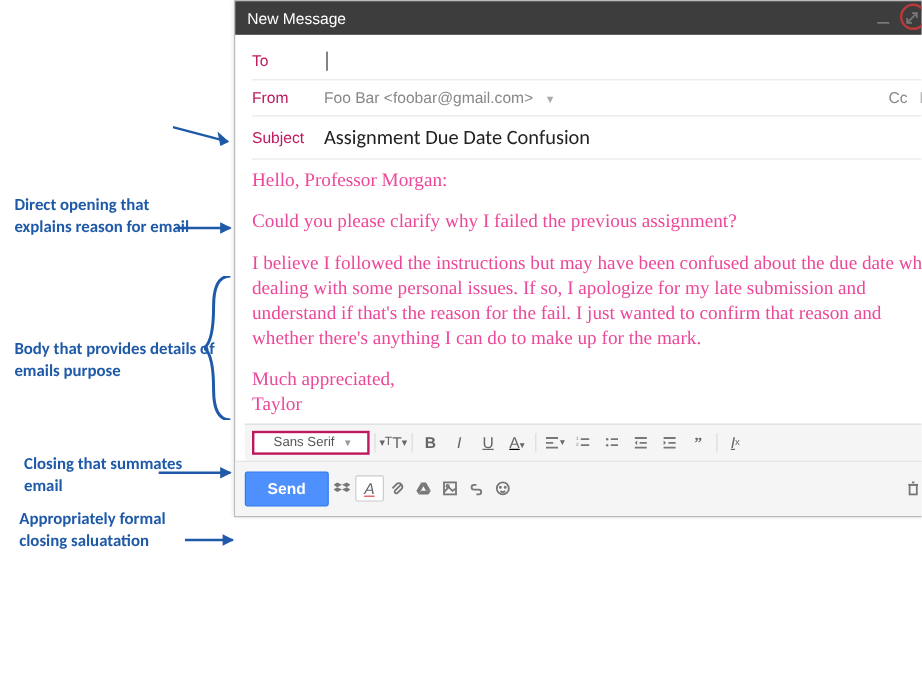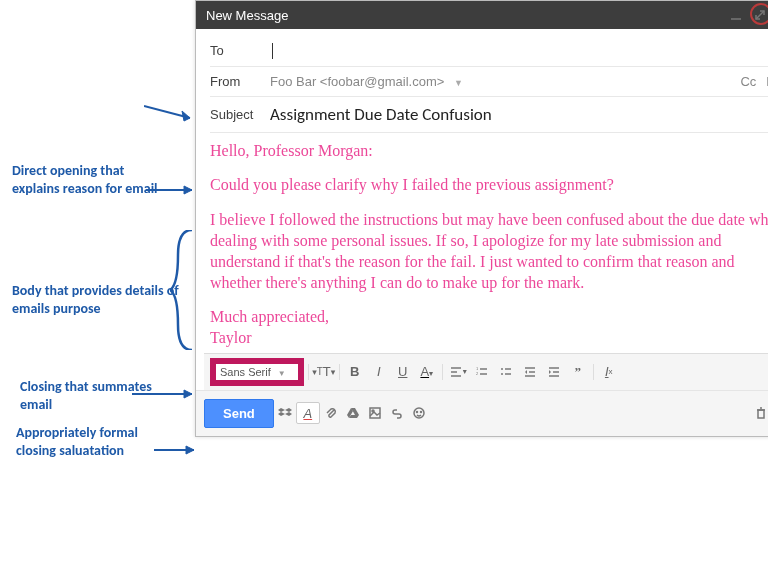--- a/index.html
+++ b/index.html
@@ -75,21 +75,21 @@
     position: absolute;
     width: 22px; height: 22px;
     border: 2px solid #b93a3a;
     border-radius: 50%;
     right: -4px; top: -4px;
     pointer-events: none;
   }
 
   .fields { padding: 6px 14px 0 14px; font-size: 13px; color: #888; }
   .field-row { display: flex; align-items: center; padding: 7px 0; border-bottom: 1px solid #e8e8e8; }
-  .field-label { width: 60px; color: #404040; font-size: 13px; }
+  .field-label { width: 60px; color: #be185d; font-size: 13px; }
   .field-value { flex: 1; color: #888; font-size: 13px; }
   .field-cursor { display:inline-block; height: 16px; border-left: 1px solid #333; margin-left: 2px; vertical-align: middle; }
   .from-row .dropdown-tri { margin-left: 6px; font-size: 9px; color: #aaa; }
   .ccbcc { display: flex; gap: 10px; color: #888; font-size: 13px; }
   .subject-row .subject-text { color: #222; font-family: Calibri, Arial, sans-serif; font-size: 17px; }
 
   .email-body {
     padding: 8px 14px 4px 14px;
     font-family: Liberation Serif, serif;
     font-size: 16px;
@@ -102,24 +102,24 @@
   .format-toolbar {
     border-top: 1px solid #ddd;
     background: #f5f5f5;
     padding: 4px 6px;
     display: flex;
     align-items: center;
     gap: 2px;
     margin: 0 8px;
   }
   .format-toolbar .font-sel {
-    border: 6px solid #be185d;
+    border: 2px solid #be185d;
     background: #fff;
     font-size: 11px;
-    padding: 2px 12px 2px 4px;
+    padding: 2px 12px 2px 16px;
     color: #555;
     position: relative;
   }
   .format-toolbar .tbtn, .bottom-bar .tbtn {
     width: 22px; height: 22px;
     display: inline-flex;
     align-items: center; justify-content: center;
     color: #666;
     font-size: 13px;
     cursor: pointer;

